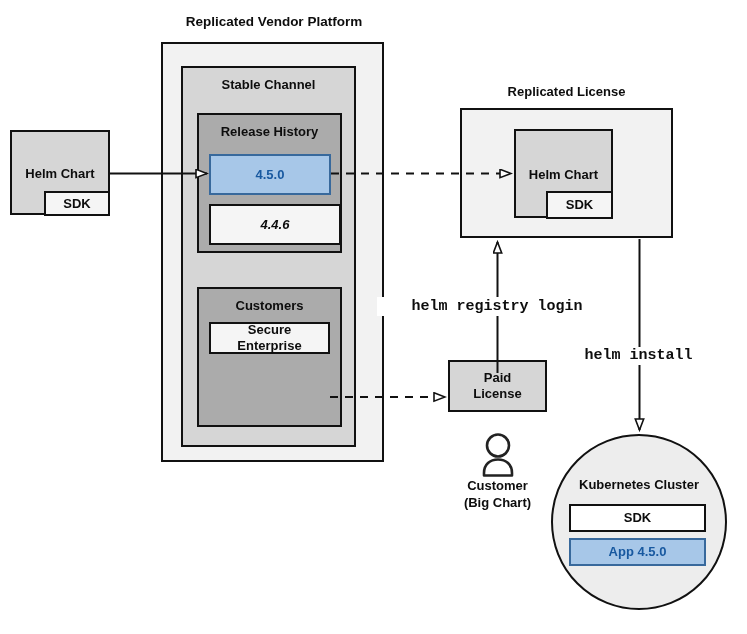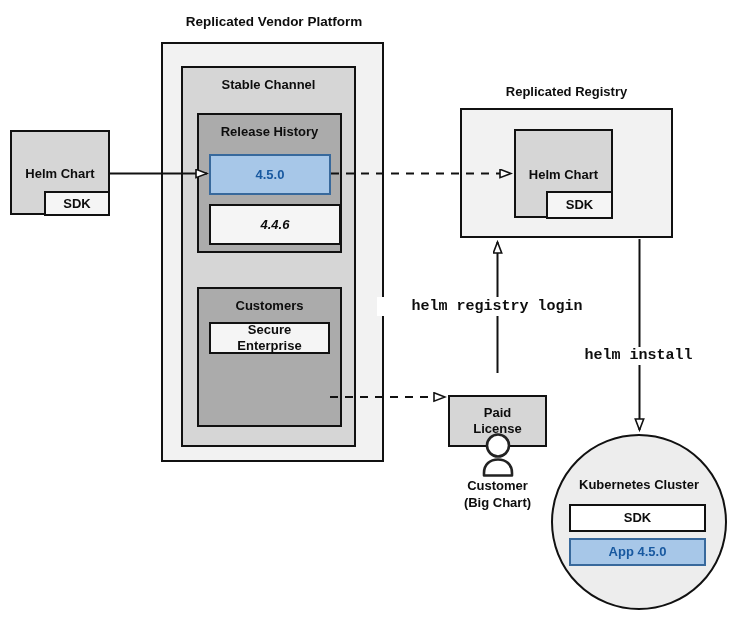--- a/index.html
+++ b/index.html
@@ -37,27 +37,27 @@
   <div class="lbl" style="left:197px;top:298px;width:145px;">Customers</div>
 
   <div class="box cbox" style="left:209px;top:322px;width:121px;height:32px;background:#f5f5f5;">
     <span style="width:86px;">Secure Enterprise</span>
   </div>
 
   <div class="box" style="left:10px;top:130px;width:100px;height:85px;background:#d6d6d6;"></div>
   <div class="lbl" style="left:10px;top:166px;width:100px;">Helm Chart</div>
   <div class="box cbox" style="left:44px;top:191px;width:66px;height:25px;background:#f5f5f5;">SDK</div>
 
-  <div class="lbl" style="left:460px;top:84px;width:213px;">Replicated Registry</div>
+  <div class="lbl" style="left:460px;top:84px;width:213px;">Replicated License</div>
   <div class="box" style="left:460px;top:108px;width:213px;height:130px;background:#f2f2f2;"></div>
   <div class="box" style="left:514px;top:129px;width:99px;height:89px;background:#d6d6d6;"></div>
   <div class="lbl" style="left:514px;top:167px;width:99px;">Helm Chart</div>
   <div class="box cbox" style="left:546px;top:191px;width:67px;height:28px;background:#f5f5f5;">SDK</div>
 
-  <div class="box cbox" style="left:448px;top:395px;width:99px;height:52px;background:#d6d6d6;">
+  <div class="box cbox" style="left:448px;top:360px;width:99px;height:52px;background:#d6d6d6;">
     <span style="width:62px;">Paid License</span>
   </div>
   <div class="lbl" style="left:437px;top:478px;width:121px;">Customer</div>
   <div class="lbl" style="left:437px;top:495px;width:121px;">(Big Chart)</div>
 
   <div class="box" style="left:551px;top:434px;width:176px;height:176px;background:#ededed;border-radius:50%;"></div>
   <div class="lbl" style="left:551px;top:477px;width:176px;">Kubernetes Cluster</div>
   <div class="box cbox" style="left:569px;top:504px;width:137px;height:28px;background:#ffffff;">SDK</div>
   <div class="box cbox blue" style="left:569px;top:538px;width:137px;height:28px;">App 4.5.0</div>
 

